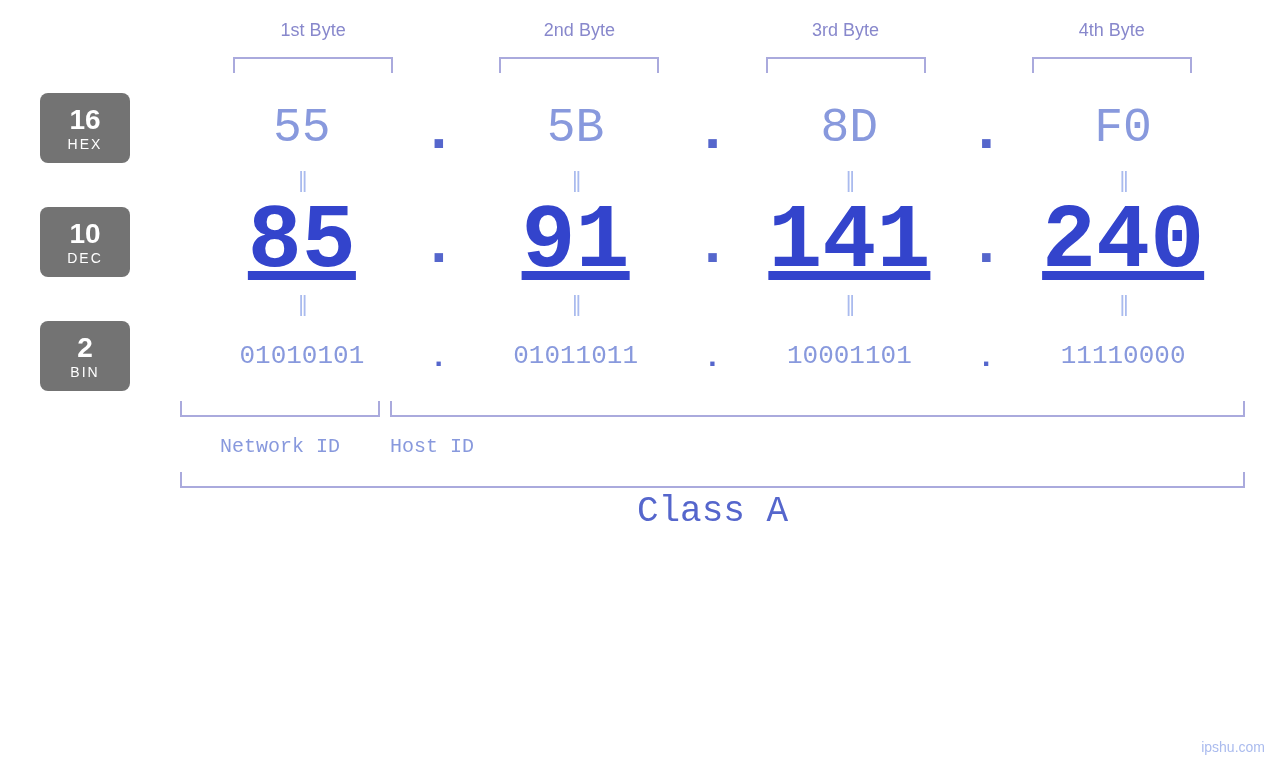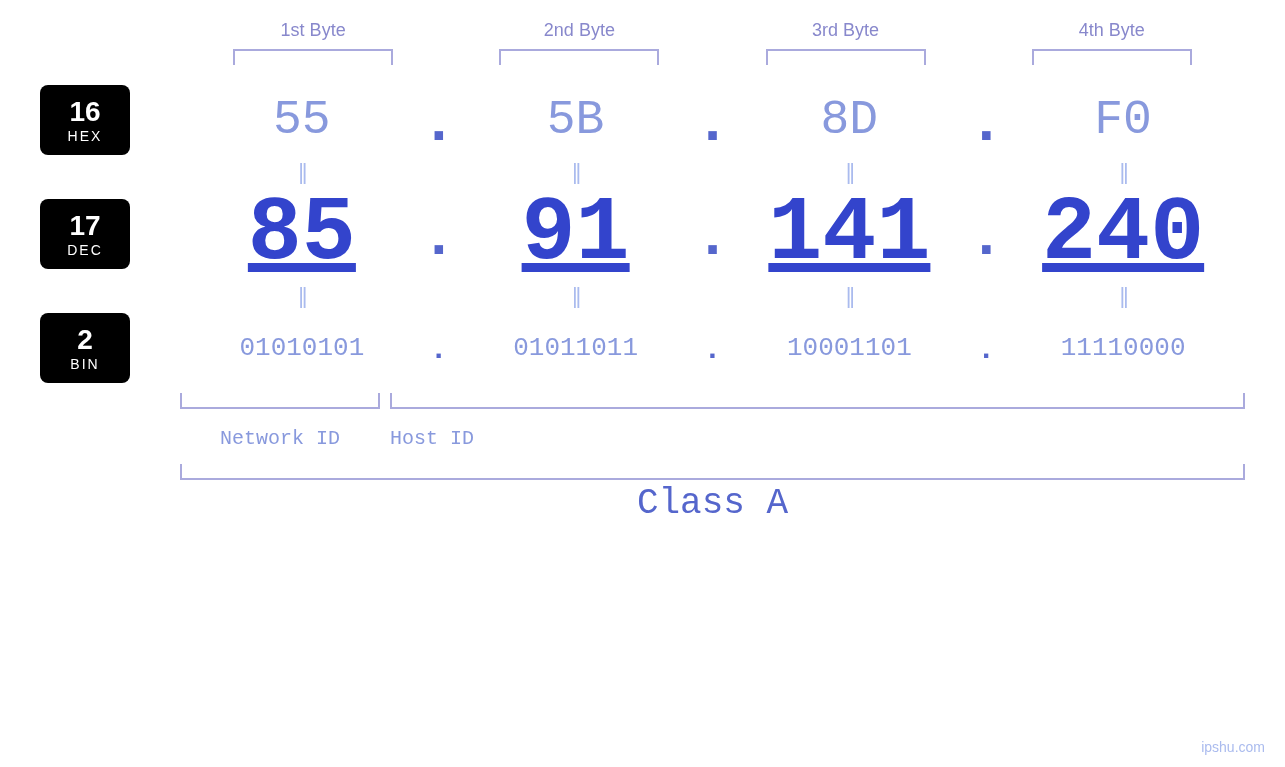--- a/index.html
+++ b/index.html
@@ -20,21 +20,21 @@
       flex-direction: column;
       align-items: center;
       padding: 20px 40px 10px 40px;
     }
 
     
     .byte-headers {
       display: flex;
       width: 100%;
       padding-left: 140px;
-      margin-bottom: 8px;
+      margin-bottom: 16px;
     }
 
     .byte-header {
       flex: 1;
       text-align: center;
       color: #8888cc;
       font-size: 18px;
       font-family: Arial, sans-serif;
     }
 
@@ -64,21 +64,21 @@
     .base-row {
       display: flex;
       align-items: center;
       width: 100%;
       position: relative;
     }
 
     .base-badge {
       width: 90px;
       height: 70px;
-      background: #000000;
+      background: #737373;
       border-radius: 8px;
       display: flex;
       flex-direction: column;
       align-items: center;
       justify-content: center;
       color: white;
       flex-shrink: 0;
       margin-right: 50px;
     }
 
@@ -324,21 +324,21 @@
       <span class="equals-sign">||</span>
     </div>
     <div class="equals-dot"></div>
     <div class="equals-cell">
       <span class="equals-sign">||</span>
     </div>
   </div>
 
   <div class="base-row">
     <div class="base-badge">
-      <span class="badge-number">17</span>
+      <span class="badge-number">10</span>
       <span class="badge-label">DEC</span>
     </div>
     <div class="values-row">
       <div class="byte-value-cell">
         <span class="dec-value">85</span>
       </div>
       <div class="dot-separator">.</div>
       <div class="byte-value-cell">
         <span class="dec-value">91</span>
       </div>

